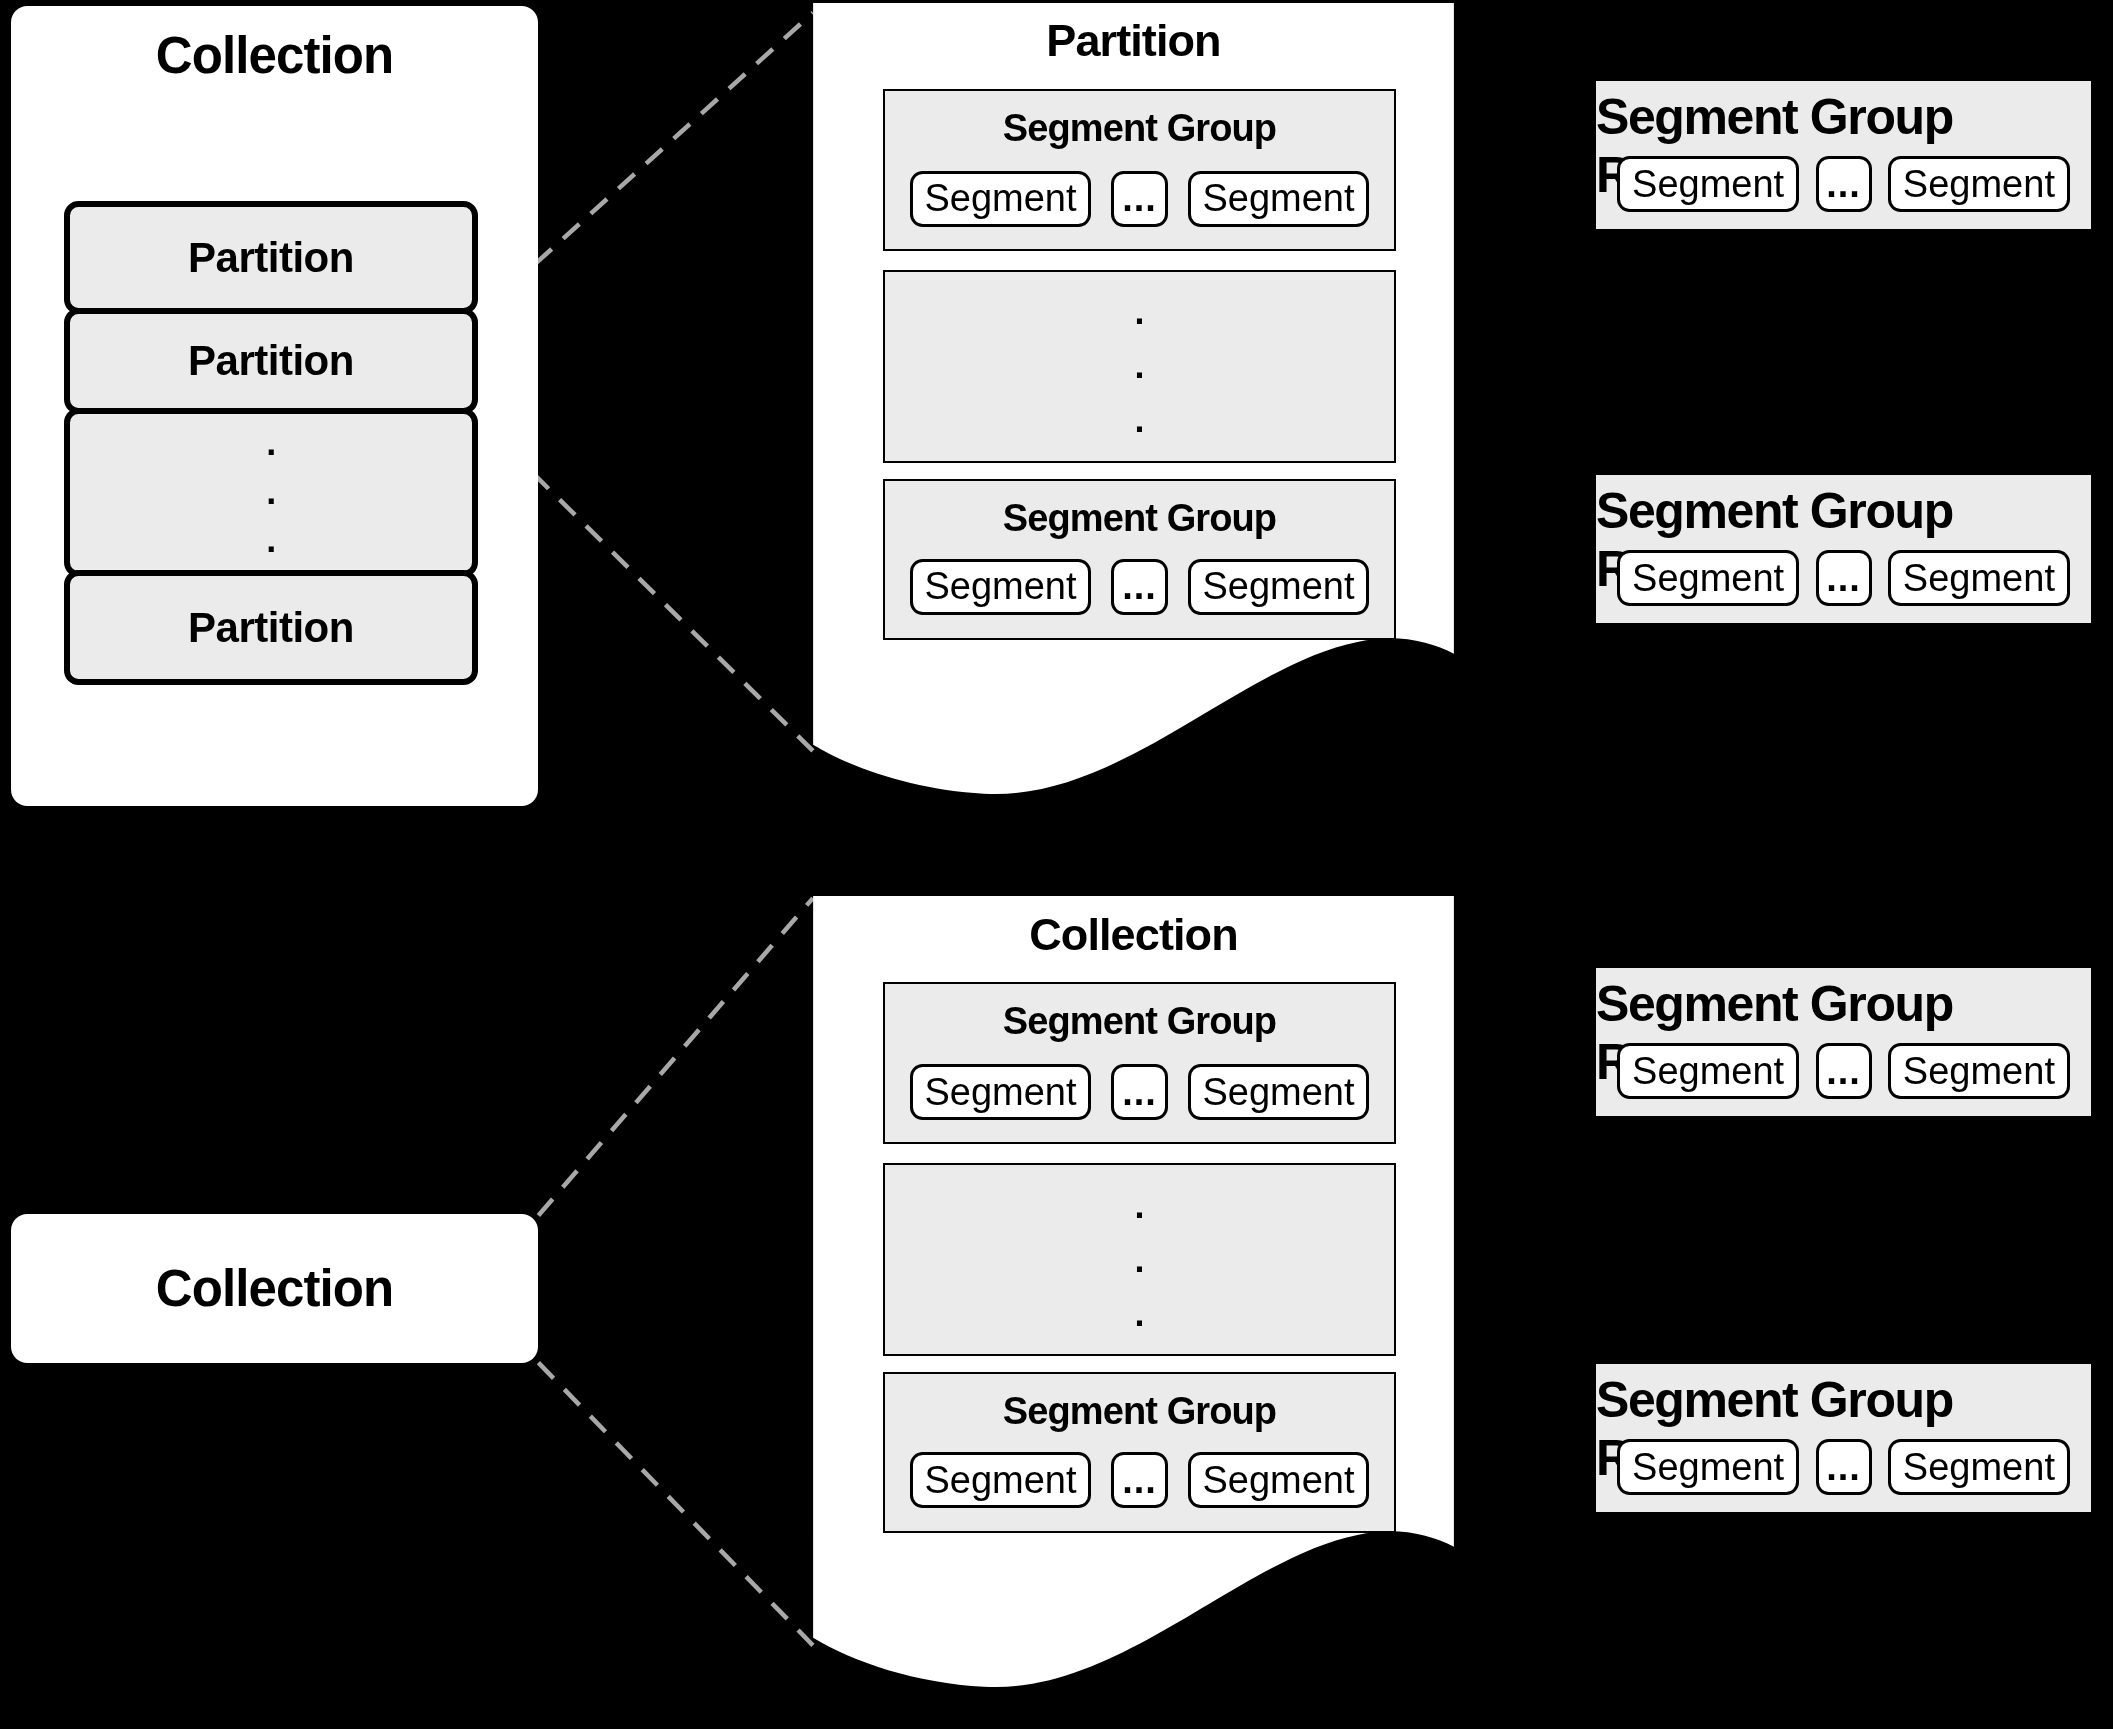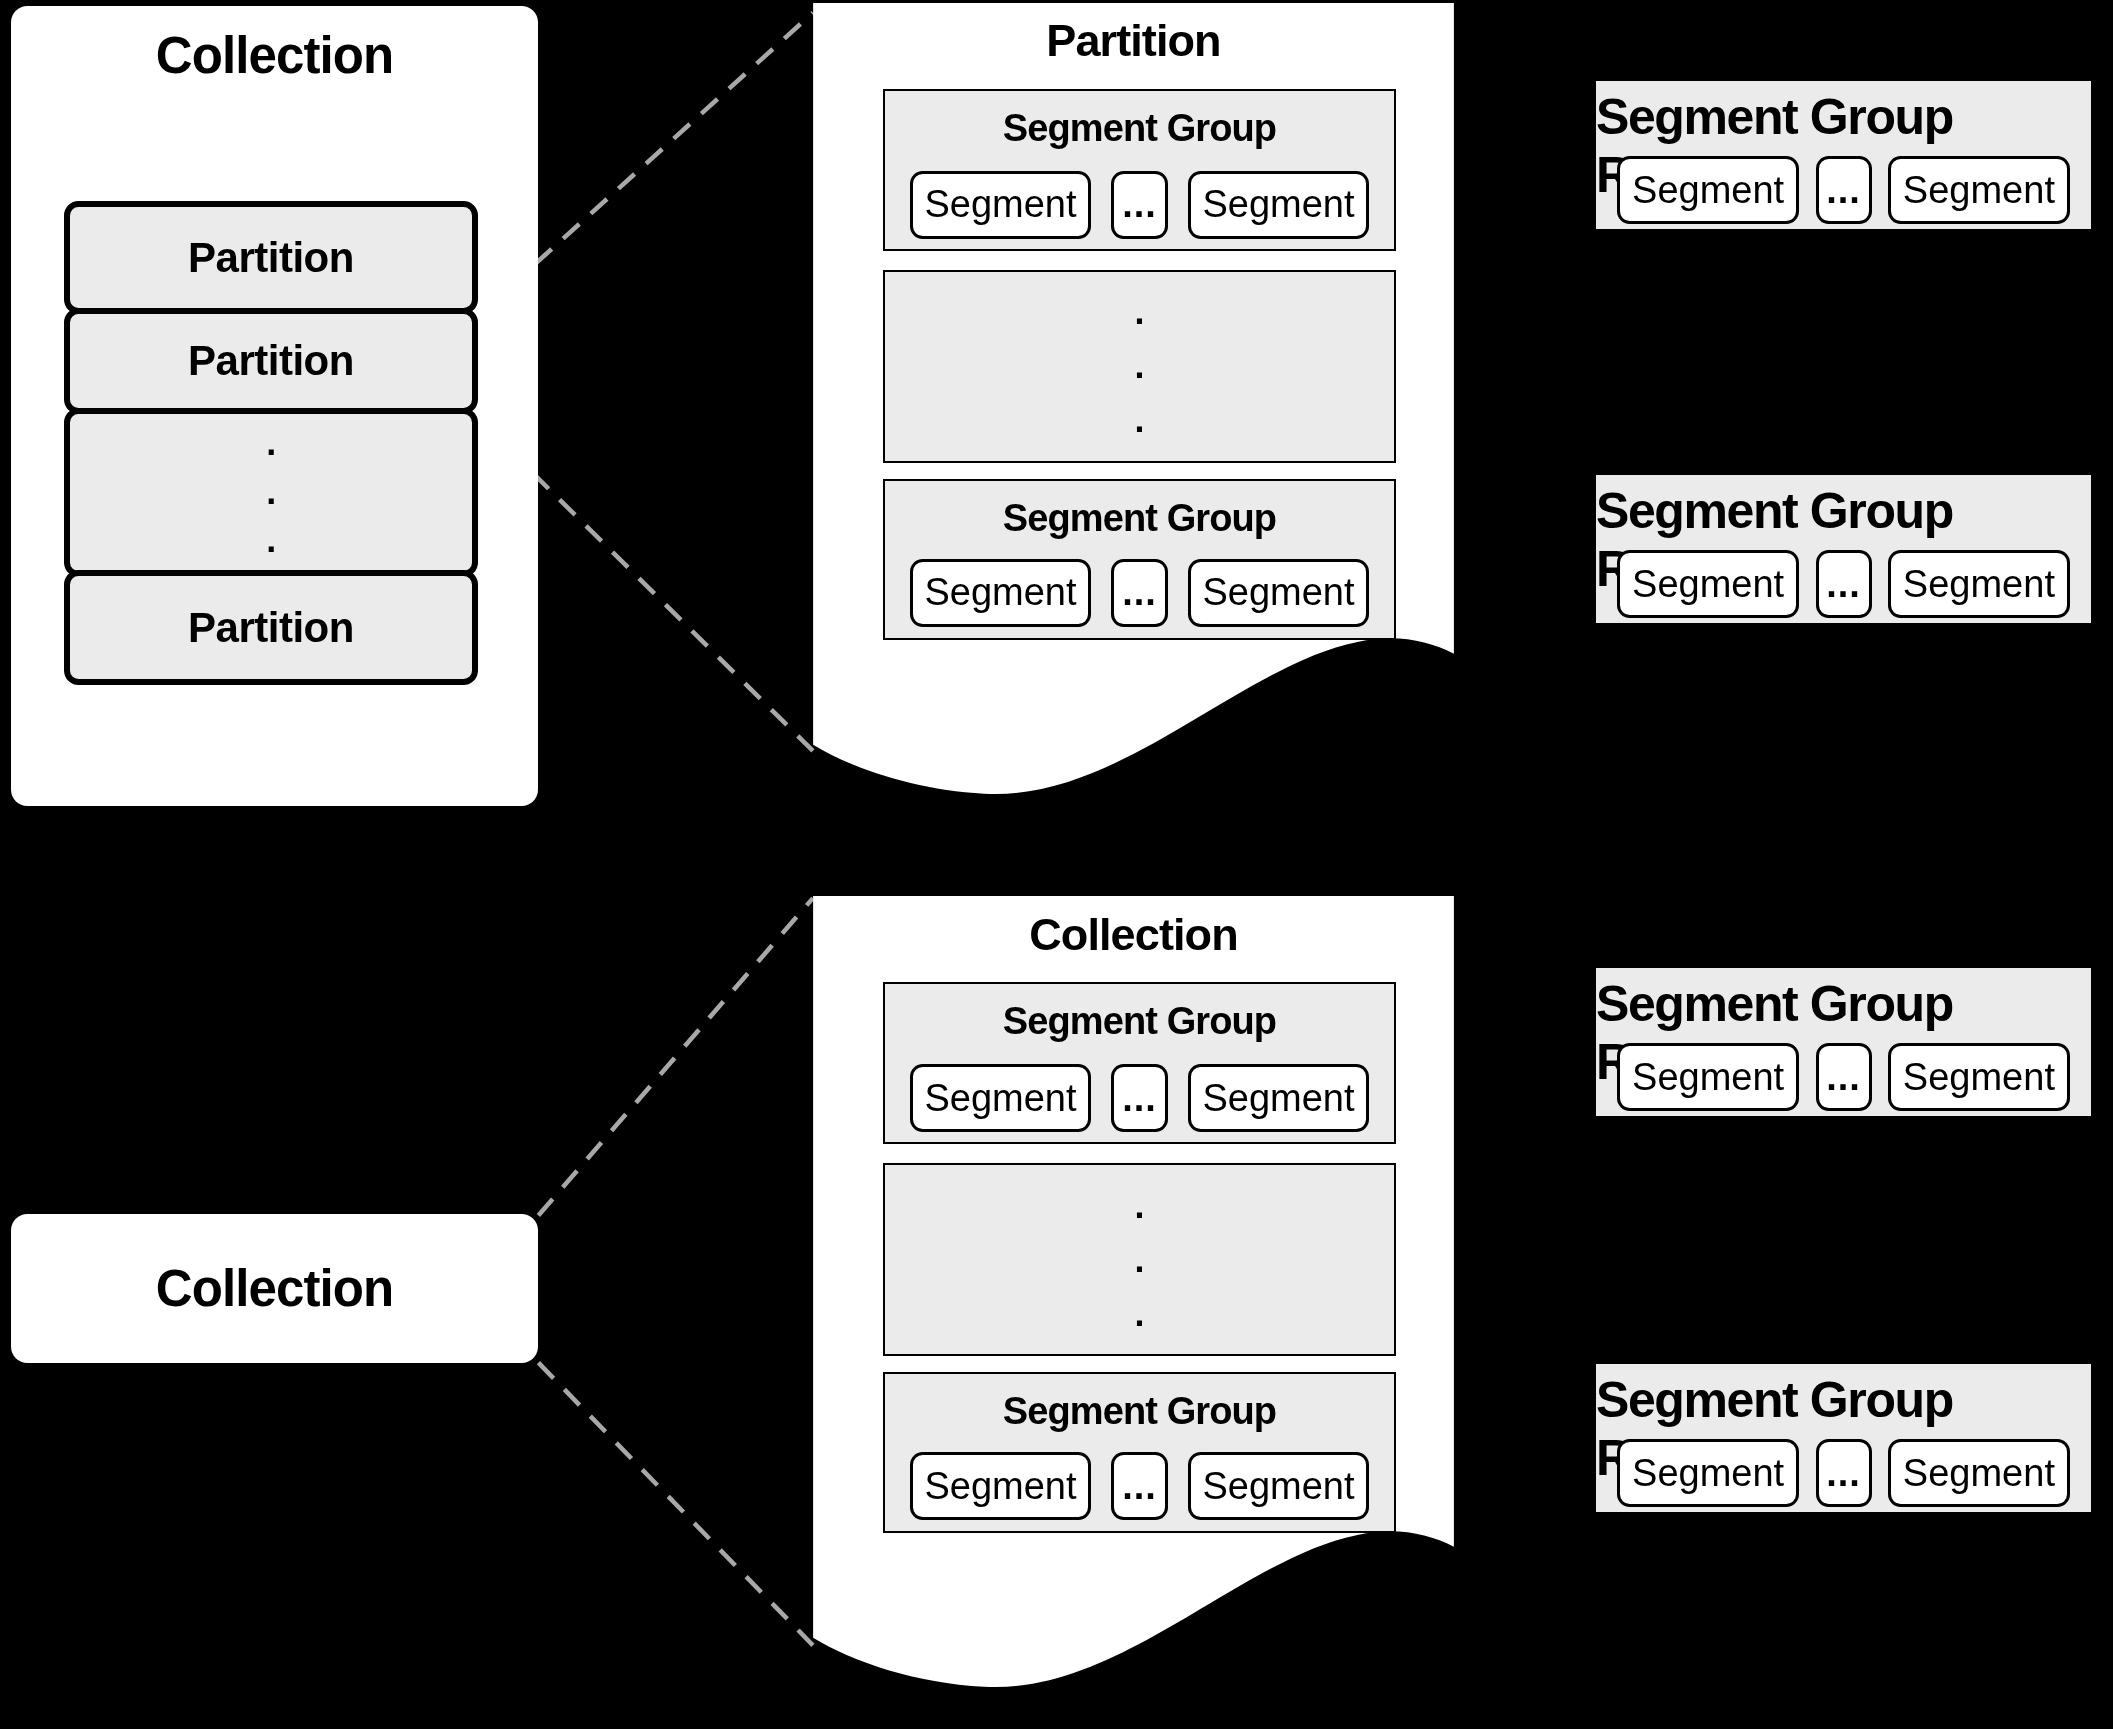--- a/index.html
+++ b/index.html
@@ -55,21 +55,21 @@
   }
   .group-title{
     margin-top:16px;text-align:center;
     font-weight:bold;font-size:38px;letter-spacing:-0.9px;
   }
   .segrow{
     position:absolute;left:0;right:0;
     display:flex;justify-content:center;align-items:center;gap:20px;
   }
   .seg{
-    box-sizing:border-box;height:68px;
+    box-sizing:border-box;height:56px;
     background:var(--panel);border:3.6px solid var(--border);border-radius:12.7px;
     display:flex;align-items:center;justify-content:center;
     font-size:38px;
   }
   .seg.wide{width:181px;}
   .seg.dots{width:57px;font-weight:bold;letter-spacing:0.9px;}
   .dotsbox{display:flex;align-items:center;justify-content:center;}
 
   
   .replica{

